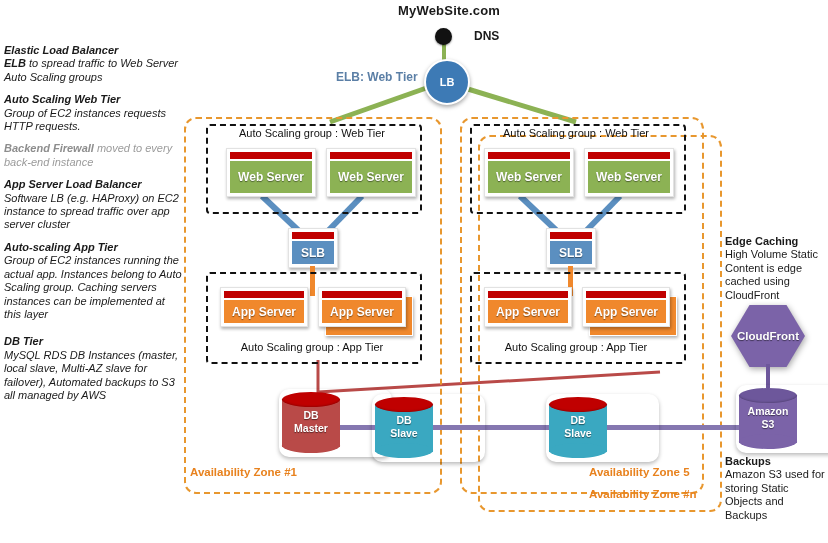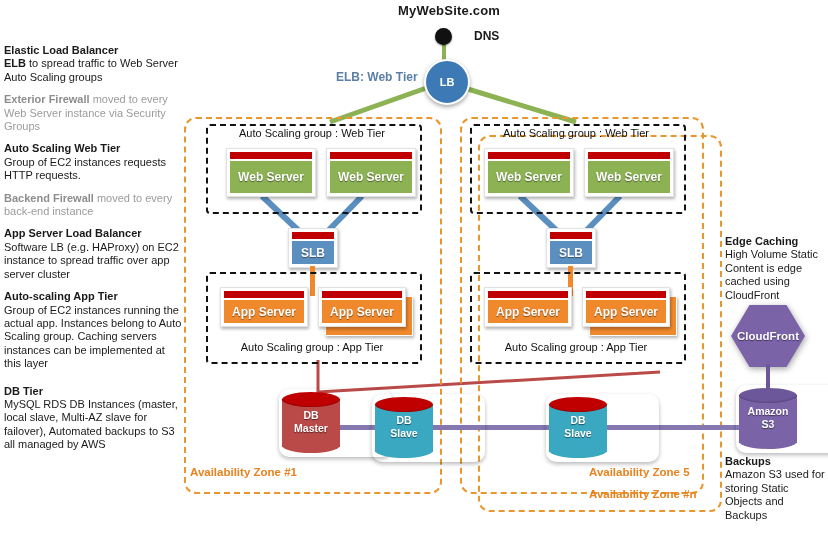--- a/index.html
+++ b/index.html
@@ -7,21 +7,21 @@
     width:828px;height:543px;
     background:#ffffff;
     font-family:"Liberation Sans", sans-serif;
     position:relative;
     overflow:hidden;
     color:#1a1a1a;
   }
   .abs{position:absolute;}
 
   
-  .notes{position:absolute;left:4px;top:44px;width:178px;font-size:11px;line-height:13.4px;}
+  .notes{position:absolute;left:4px;top:44px;width:178px;font-size:11px;line-height:13.4px;font-style:italic;}
   .note{margin-bottom:9px;}
   .note .t{font-weight:bold;}
   .note.dim{color:#9b9b9b;}
   .note.dim .t{font-weight:bold;color:#8d8d8d;}
   .b{font-weight:bold;}
 
   
   .rnotes{position:absolute;left:725px;width:102px;font-size:11px;line-height:13.4px;}
   #edge-note{top:219px;margin-top:16px;}
   #backup-note{top:455px;}
@@ -137,23 +137,20 @@
 
   <line x1="660" y1="372" x2="318" y2="392" stroke="#b94a48" stroke-width="3"></line>
   <line x1="318" y1="360" x2="318" y2="393" stroke="#b94a48" stroke-width="3"></line>
 </svg>
 
 <div class="notes">
   <div class="note">
     <span class="t">Elastic Load Balancer</span><br>
     <span class="b">ELB</span><span> to  spread traffic to Web Server Auto Scaling groups</span>
   </div>
-  <div class="note dim">
-    <span class="t">Exterior Firewall</span><span> moved to every Web Server instance via Security Groups</span>
-  </div>
   <div class="note">
     <span class="t">Auto Scaling Web Tier</span><br>
     <span>Group of EC2 instances  requests HTTP requests.</span>
   </div>
   <div class="note dim">
     <span class="t">Backend Firewall</span><span> moved to every back-end instance</span>
   </div>
   <div class="note">
     <span class="t">App Server Load Balancer</span><br>
     <span>Software LB (e.g. HAProxy) on EC2 instance to spread traffic over app server cluster</span>

